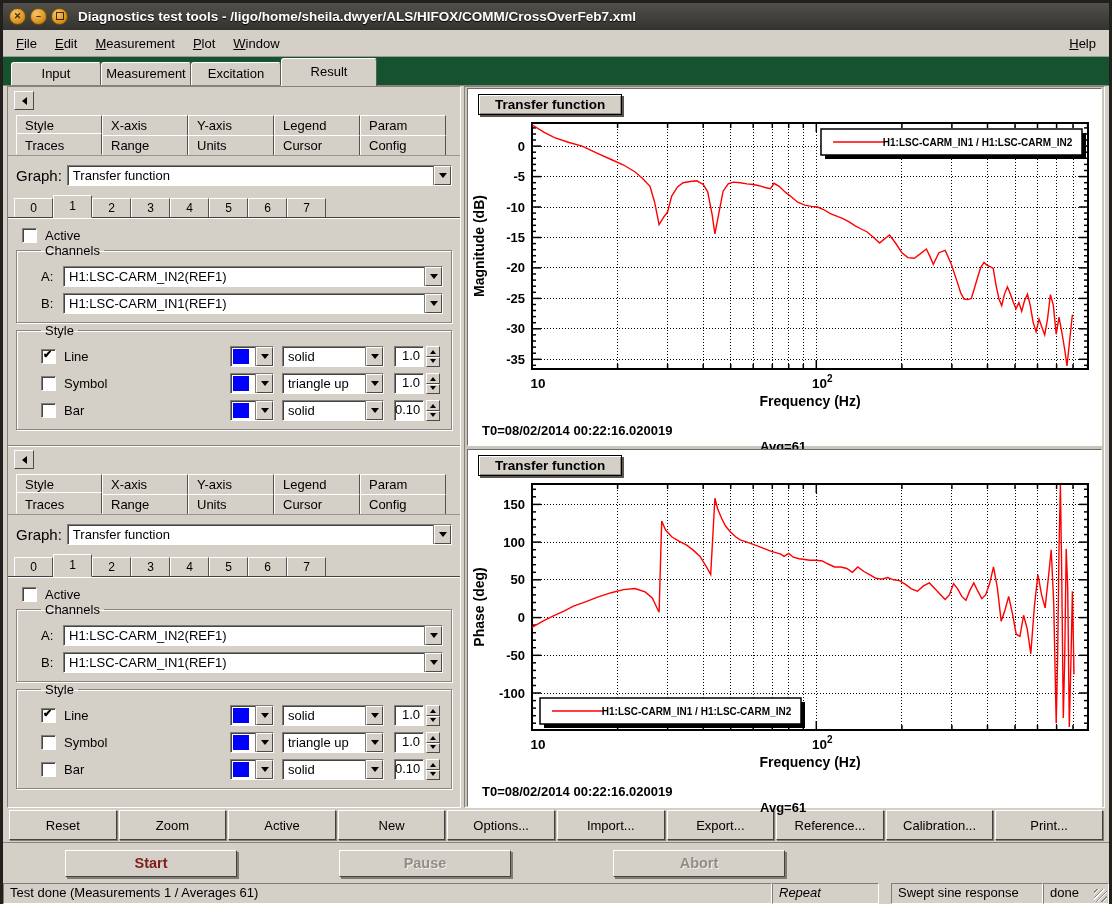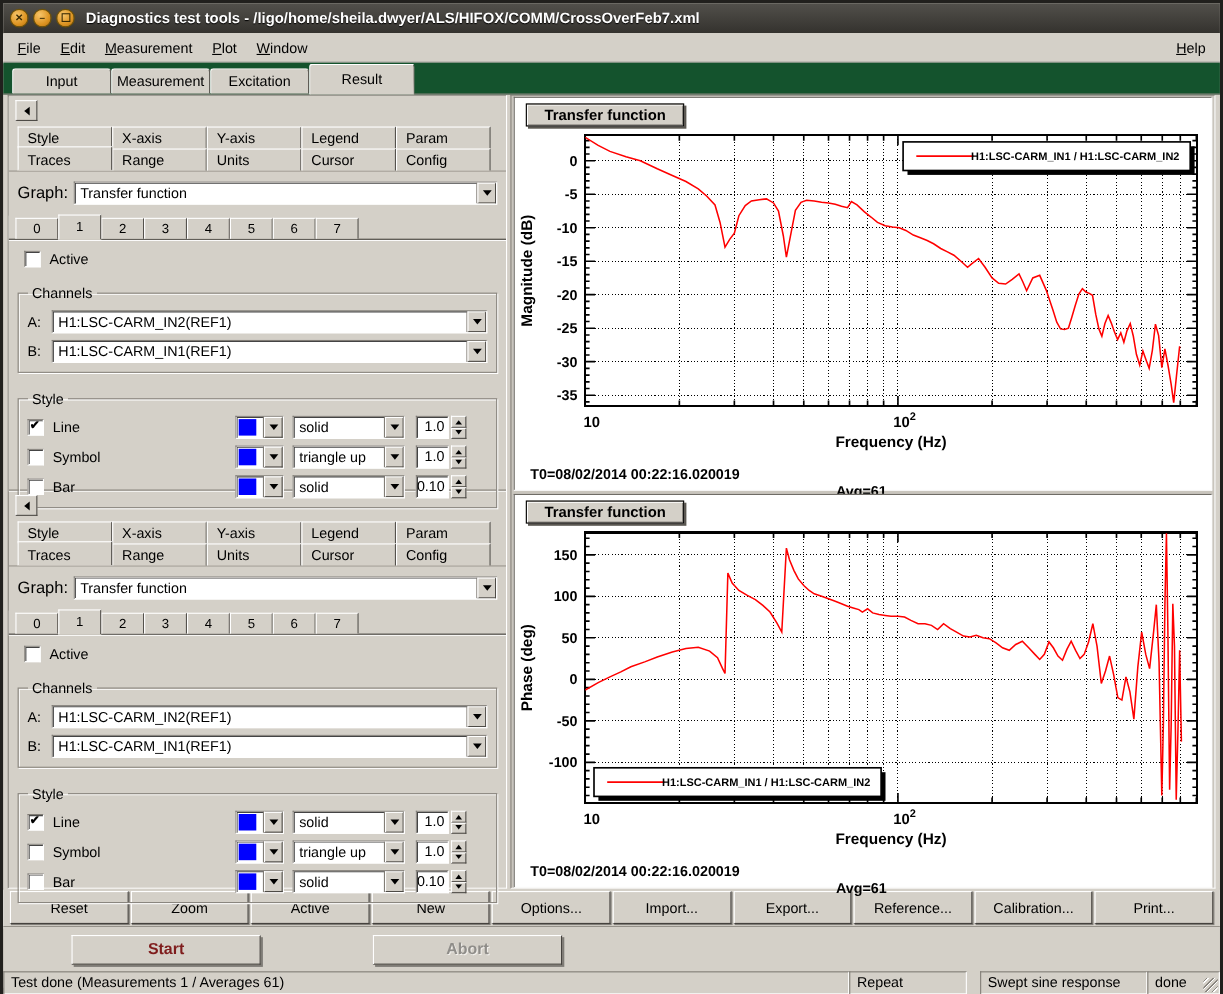--- a/index.html
+++ b/index.html
@@ -45,21 +45,21 @@
   .arrow-btn .inner{width:15px;height:17px;background:#d4d0c8;border:1px solid;border-color:#fff #4e4b46 #4e4b46 #fff;display:grid;place-items:center;}
   .tri-down{width:0;height:0;border:4px solid transparent;border-top:5px solid #000;margin-top:4px;}
   .graph-combo{flex:1;}
   .ttabs{display:flex;padding-left:6px;margin-top:9px;border-bottom:1px solid #45423e;box-shadow:0 1px 0 #fff;align-items:flex-end;}
   .ttab{width:37px;height:18px;font-size:12px;text-align:center;line-height:18px;border-left:1px solid #fff;border-top:1px solid #fff;border-right:1px solid #55524d;background:#d4d0c8;}
   .ttab.active{position:relative;z-index:2;height:21px;margin-bottom:-1px;line-height:20px;border-bottom:1px solid #d4d0c8;}
   .check-row{display:flex;align-items:center;gap:8px;margin:10px 0 0 14px;}
   .checkbox{width:13px;height:13px;background:#fff;border:1px solid;border-color:#817d76 #fff #fff #817d76;box-shadow:inset 1px 1px 0 #444;position:relative;flex:none;}
   .checkbox.checked::after{content:"\2714";position:absolute;left:1px;top:-2px;font-size:11px;font-weight:bold;color:#000;}
   .clabel{font-size:13px;}
-  fieldset.grp{margin:16px 8px 0 8px;border:1px solid #8a868- ;border:1px solid #8a867f;box-shadow:inset 1px 1px 0 #fff,1px 1px 0 #fff;padding:2px 8px 8px 8px;}
+  fieldset.grp{margin:0 8px 0 8px;border:1px solid #8a868- ;border:1px solid #8a867f;box-shadow:inset 1px 1px 0 #fff,1px 1px 0 #fff;padding:2px 8px 8px 24px;}
   fieldset.grp legend{font-size:13px;padding:0 4px;}
   .field-row{display:flex;align-items:center;gap:6px;margin-top:6px;}
   .flabel{font-size:13px;width:16px;flex:none;}
   .field-row .combo{flex:1;}
   .style-row{display:flex;align-items:center;margin-top:6px;gap:8px;}
   .slabel{font-size:13px;width:158px;}
   .swatch-combo{width:44px;height:21px;background:#fff;border:1px solid;border-color:#817d76 #fff #fff #817d76;box-shadow:inset 1px 1px 0 #444;display:flex;box-sizing:border-box;}
   .swatch{flex:1;margin:2px;}
   .style-combo{width:102px;flex:none;}
   .spin{display:flex;height:21px;margin-left:2px;}
@@ -81,21 +81,21 @@
   .btnrow{height:30px;flex:none;display:flex;gap:2px;padding:2px 6px 2px 6px;border-bottom:1px solid #87837c;box-shadow:0 1px 0 #fff;background:#d4d0c8;}
   .tbtn{flex:1;background:#d4d0c8;border:1px solid;border-color:#fff #45423e #45423e #fff;box-shadow:1px 1px 0 rgba(60,58,54,.55);font-size:13px;font-family:"Liberation Sans",sans-serif;}
   .ctrlrow{height:40px;flex:none;display:flex;align-items:center;padding-left:62px;gap:102px;background:#d4d0c8;}
   .ctrl-btn{width:172px;height:27px;flex:none;background:#d4d0c8;border:1px solid;border-color:#fff #45423e #45423e #fff;box-shadow:2px 2px 0 rgba(70,68,64,.6);font-size:14.5px;font-weight:bold;font-family:"Liberation Sans",sans-serif;color:#7f1d1d;}
   .ctrl-btn.disabled{color:#8f8d89;text-shadow:1px 1px 0 #f2f0ec;}
 
   
   .statusbar{height:21px;flex:none;display:flex;background:#d4d0c8;position:relative;}
   .status-cell{border:1px solid;border-color:#817d76 #fff #fff #817d76;font-size:13px;padding:1px 6px 0 6px;white-space:nowrap;overflow:hidden;box-sizing:border-box;}
   .status-cell.grow{flex:1;}
-  .w-repeat{width:107px;flex:none;}
+  .w-repeat{width:107px;flex:none;font-style:italic;}
   .w-mode{width:152px;flex:none;margin-left:12px;}
   .w-state{width:66px;flex:none;}
   .grip{position:absolute;right:2px;bottom:2px;width:13px;height:13px;background:repeating-linear-gradient(135deg,transparent 0 2px,#8a867f 2px 3px,#fff 3px 4px);}
 </style>
 </head>
 <body>
 
 <div class="window">
   <div class="titlebar">
     <span class="tb-btn">✕</span>
@@ -786,20 +786,21 @@
       <button class="tbtn">New</button>
       <button class="tbtn">Options...</button>
       <button class="tbtn">Import...</button>
       <button class="tbtn">Export...</button>
       <button class="tbtn">Reference...</button>
       <button class="tbtn">Calibration...</button>
       <button class="tbtn">Print...</button>
     </div>
   <div class="ctrlrow" id="ctrlRow">
       <button class="ctrl-btn">Start</button>
+      <button class="ctrl-btn disabled">Pause</button>
       <button class="ctrl-btn disabled">Abort</button>
     </div>
   <div class="statusbar">
     <div class="status-cell grow">Test done (Measurements 1 / Averages 61)</div>
     <div class="status-cell w-repeat">Repeat</div>
     <div class="status-cell w-mode">Swept sine response</div>
     <div class="status-cell w-state">done</div>
     <div class="grip"></div>
   </div>
 </div>

